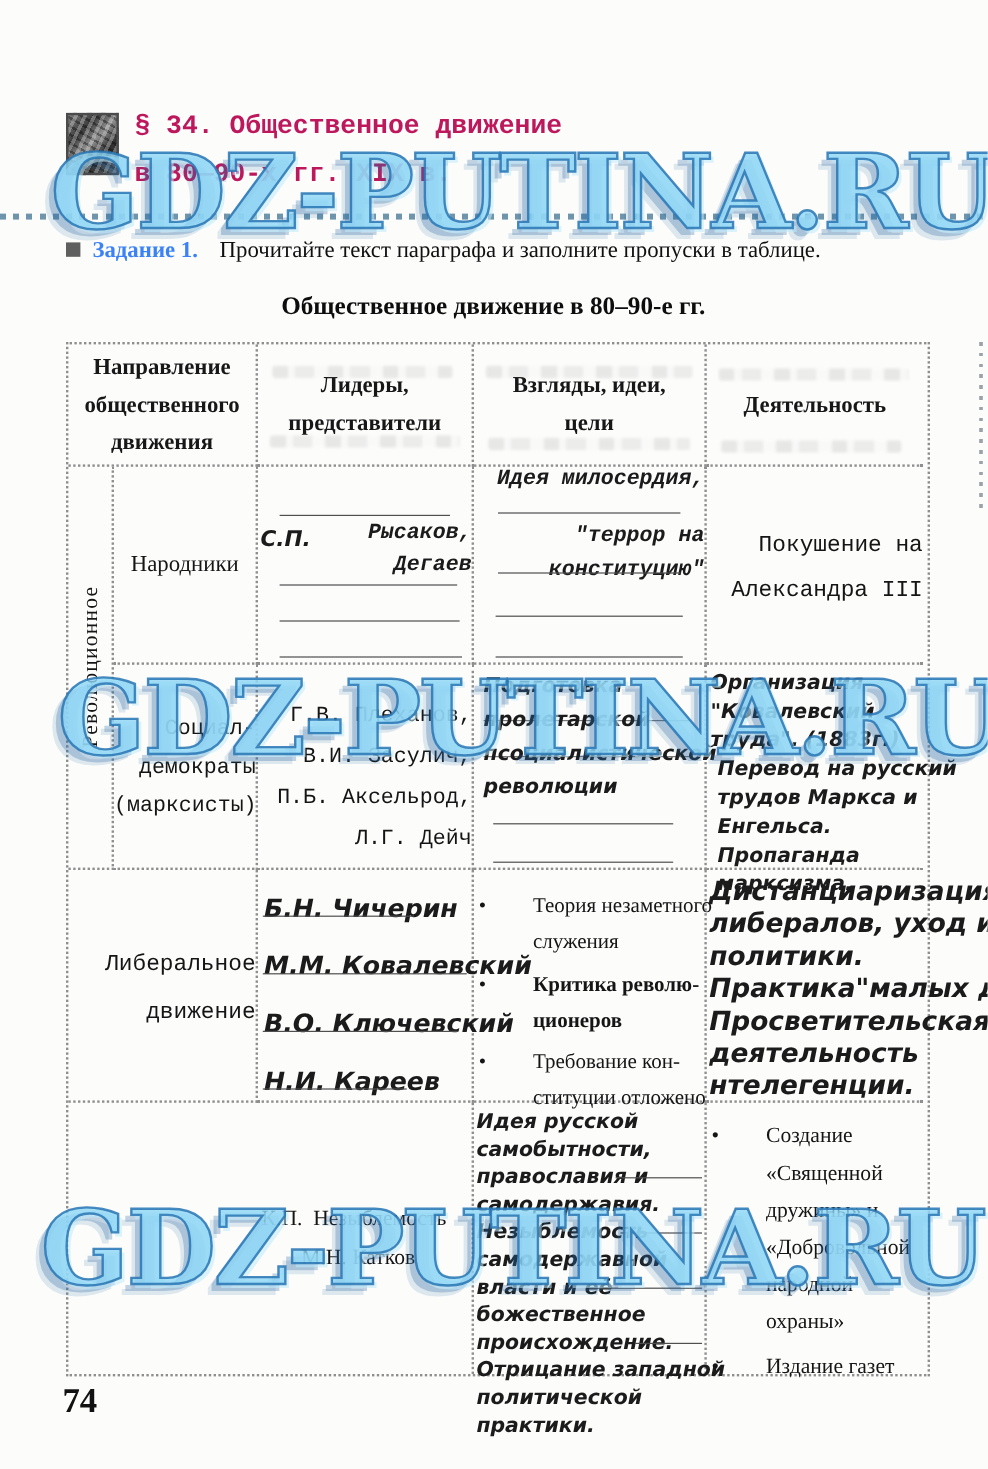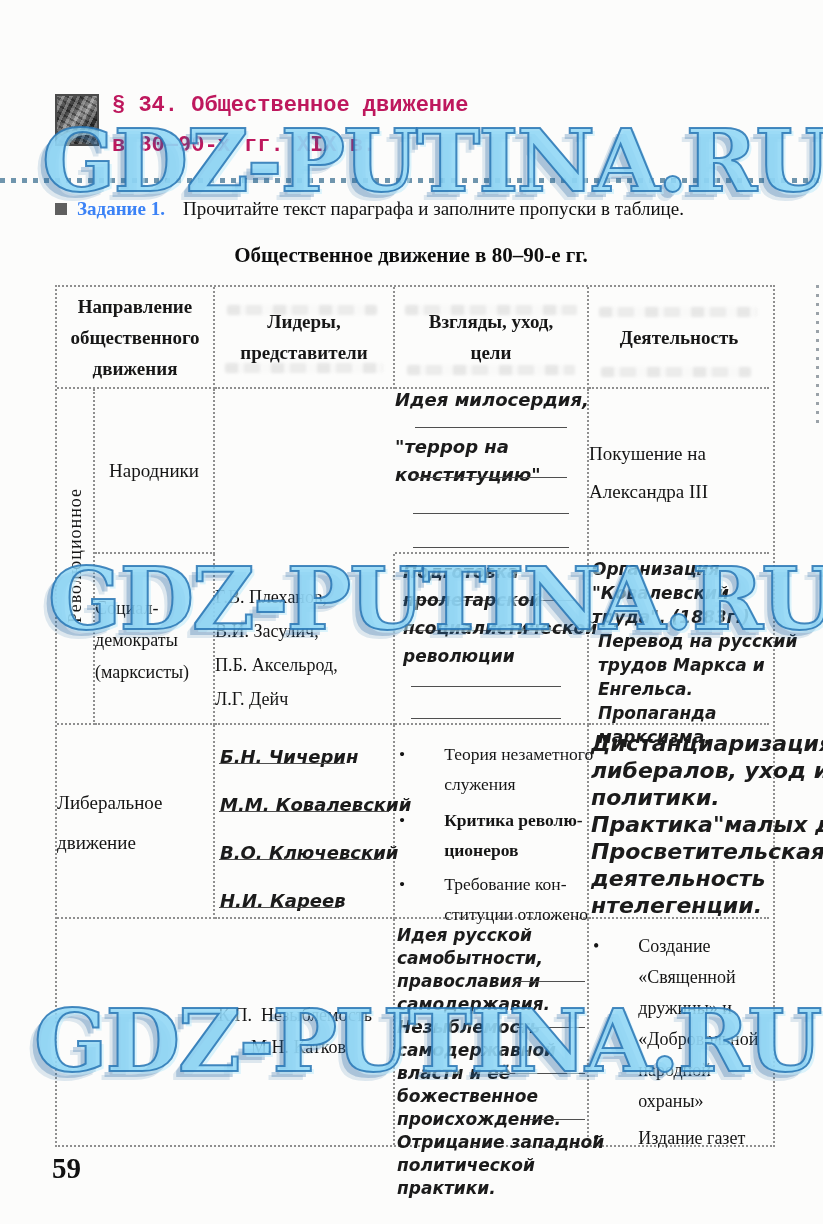--- a/index.html
+++ b/index.html
@@ -65,21 +65,21 @@
     font-weight:bold;font-size:19px;line-height:31px;white-space:pre-line;
   }
   .cent{display:flex;align-items:center;justify-content:center;text-align:center;}
   .vert-label{
     writing-mode:vertical-rl;transform:rotate(180deg);
     font-size:18px;color:#1d1d1d;letter-spacing:1px;
   }
   .print{font-family:"Liberation Serif",serif;color:#151515;}
   .hand{font-family:"DejaVu Sans",sans-serif;font-style:italic;font-weight:bold;color:#1b1b1b;}
   .lines{white-space:pre;}
-  .lines.wrapc{text-align:left;width:100%;}
+  .lines.wrapc{text-align:right;width:100%;font-family:Liberation Mono, monospace;}
   .rule{position:absolute;height:0;border-top:1.5px solid #4f4f4f;}
   .rule.thin{border-top:1px solid #777;}
   .bullet-item{position:absolute;display:flex;gap:7px;align-items:flex-start;}
   .bullet-item .b{line-height:30px;}
   .bullet-item .txt{white-space:pre;margin-left:32px;}
   .ghost{
     position:absolute;height:10px;border-radius:2px;opacity:.55;
     background:repeating-linear-gradient(90deg, rgba(125,125,125,.30) 0 13px, rgba(125,125,125,.05) 13px 19px, rgba(125,125,125,.24) 19px 35px, rgba(125,125,125,.04) 35px 46px);
     filter:blur(1.4px);
   }
@@ -112,35 +112,44 @@
   </div>
   <div class="c br bb hc" style="grid-column:3;grid-row:1;">
     <div class="ghost" style="left:12px;top:18px;width:150px;"></div>
     <div class="ghost" style="left:10px;top:76px;width:158px;"></div>
     <span>Лидеры,
 представители</span>
   </div>
   <div class="c br bb hc" style="grid-column:4;grid-row:1;">
     <div class="ghost" style="left:10px;top:18px;width:172px;"></div>
     <div class="ghost" style="left:12px;top:78px;width:168px;"></div>
-    <span>Взгляды, уход,
+    <span>Взгляды, идеи,
 цели</span>
   </div>
   <div class="c bb hc" style="grid-column:5;grid-row:1;">
     <div class="ghost" style="left:10px;top:20px;width:158px;"></div>
     <div class="ghost" style="left:12px;top:80px;width:150px;"></div>
     <span>Деятельность</span>
   </div>
 
   <div class="c br bb cent" style="grid-column:1;grid-row:2/4;">
     <span class="vert-label print">Революционное</span>
   </div>
 
   <div class="c br bb cent print" style="grid-column:2;grid-row:2;font-size:19px;">
     <span>Народники</span>
+  </div>
+  <div class="c br bb" style="grid-column:3;grid-row:2;">
+    <div class="rule" style="left:18px;top:40px;width:142px;"></div>
+    <span class="hand abs" style="left:2px;top:50px;font-size:18px;">С.П.</span>
+    <div class="hand lines wrapc abs" style="left:0;top:42px;font-size:18px;line-height:27px;">Рысаков,
+Дегаев</div>
+    <div class="rule" style="left:18px;top:98px;width:148px;"></div>
+    <div class="rule" style="left:18px;top:128px;width:150px;"></div>
+    <div class="rule" style="left:18px;top:158px;width:152px;"></div>
   </div>
   <div class="c br bb" style="grid-column:4;grid-row:2;">
     <div class="hand lines wrapc abs" style="left:0;top:0;font-size:18px;">Идея милосердия,</div>
     <div class="rule" style="left:20px;top:38px;width:152px;"></div>
     <div class="hand lines wrapc abs" style="left:0;top:44px;font-size:18px;line-height:28px;">"террор на
 конституцию"</div>
     <div class="rule" style="left:20px;top:88px;width:152px;"></div>
     <div class="rule" style="left:18px;top:124px;width:156px;"></div>
     <div class="rule" style="left:18px;top:158px;width:156px;"></div>
   </div>
@@ -179,21 +188,21 @@
  Енгельса.
  Пропаганда
  марксизма.</div>
   </div>
 
   <div class="c br bb" style="grid-column:1/3;grid-row:4;">
     <div class="print lines wrapc abs" style="left:0;top:58px;font-size:19px;line-height:40px;">Либеральное
 движение</div>
   </div>
   <div class="c br bb" style="grid-column:3;grid-row:4;">
-    <div class="hand lines abs" style="left:5px;top:8px;font-size:18px;line-height:48px;">Б.Н. Чичерин
+    <div class="hand lines abs" style="left:5px;top:8px;font-size:21px;line-height:48px;">Б.Н. Чичерин
 М.М. Ковалевский
 В.О. Ключевский
 Н.И. Кареев</div>
     <div class="rule" style="left:4px;top:38px;width:126px;"></div>
     <div class="rule" style="left:4px;top:86px;width:170px;"></div>
     <div class="rule" style="left:4px;top:134px;width:162px;"></div>
     <div class="rule" style="left:4px;top:182px;width:120px;"></div>
   </div>
   <div class="c br bb" style="grid-column:4;grid-row:4;">
     <div class="bullet-item print" style="left:4px;top:14px;font-size:17.5px;">
@@ -261,13 +270,13 @@
   </div>
 
 </div>
 
 <div class="abs edge-dots"></div>
 
 <div class="abs wm" style="left:42px;top:118px;">GDZ-PUTINA.RU</div>
 <div class="abs wm" style="left:48px;top:556px;">GDZ-PUTINA.RU</div>
 <div class="abs wm" style="left:34px;top:998px;">GDZ-PUTINA.RU</div>
 
-<div class="abs pagenum">59</div>
+<div class="abs pagenum">74</div>
 
 </body></html>

